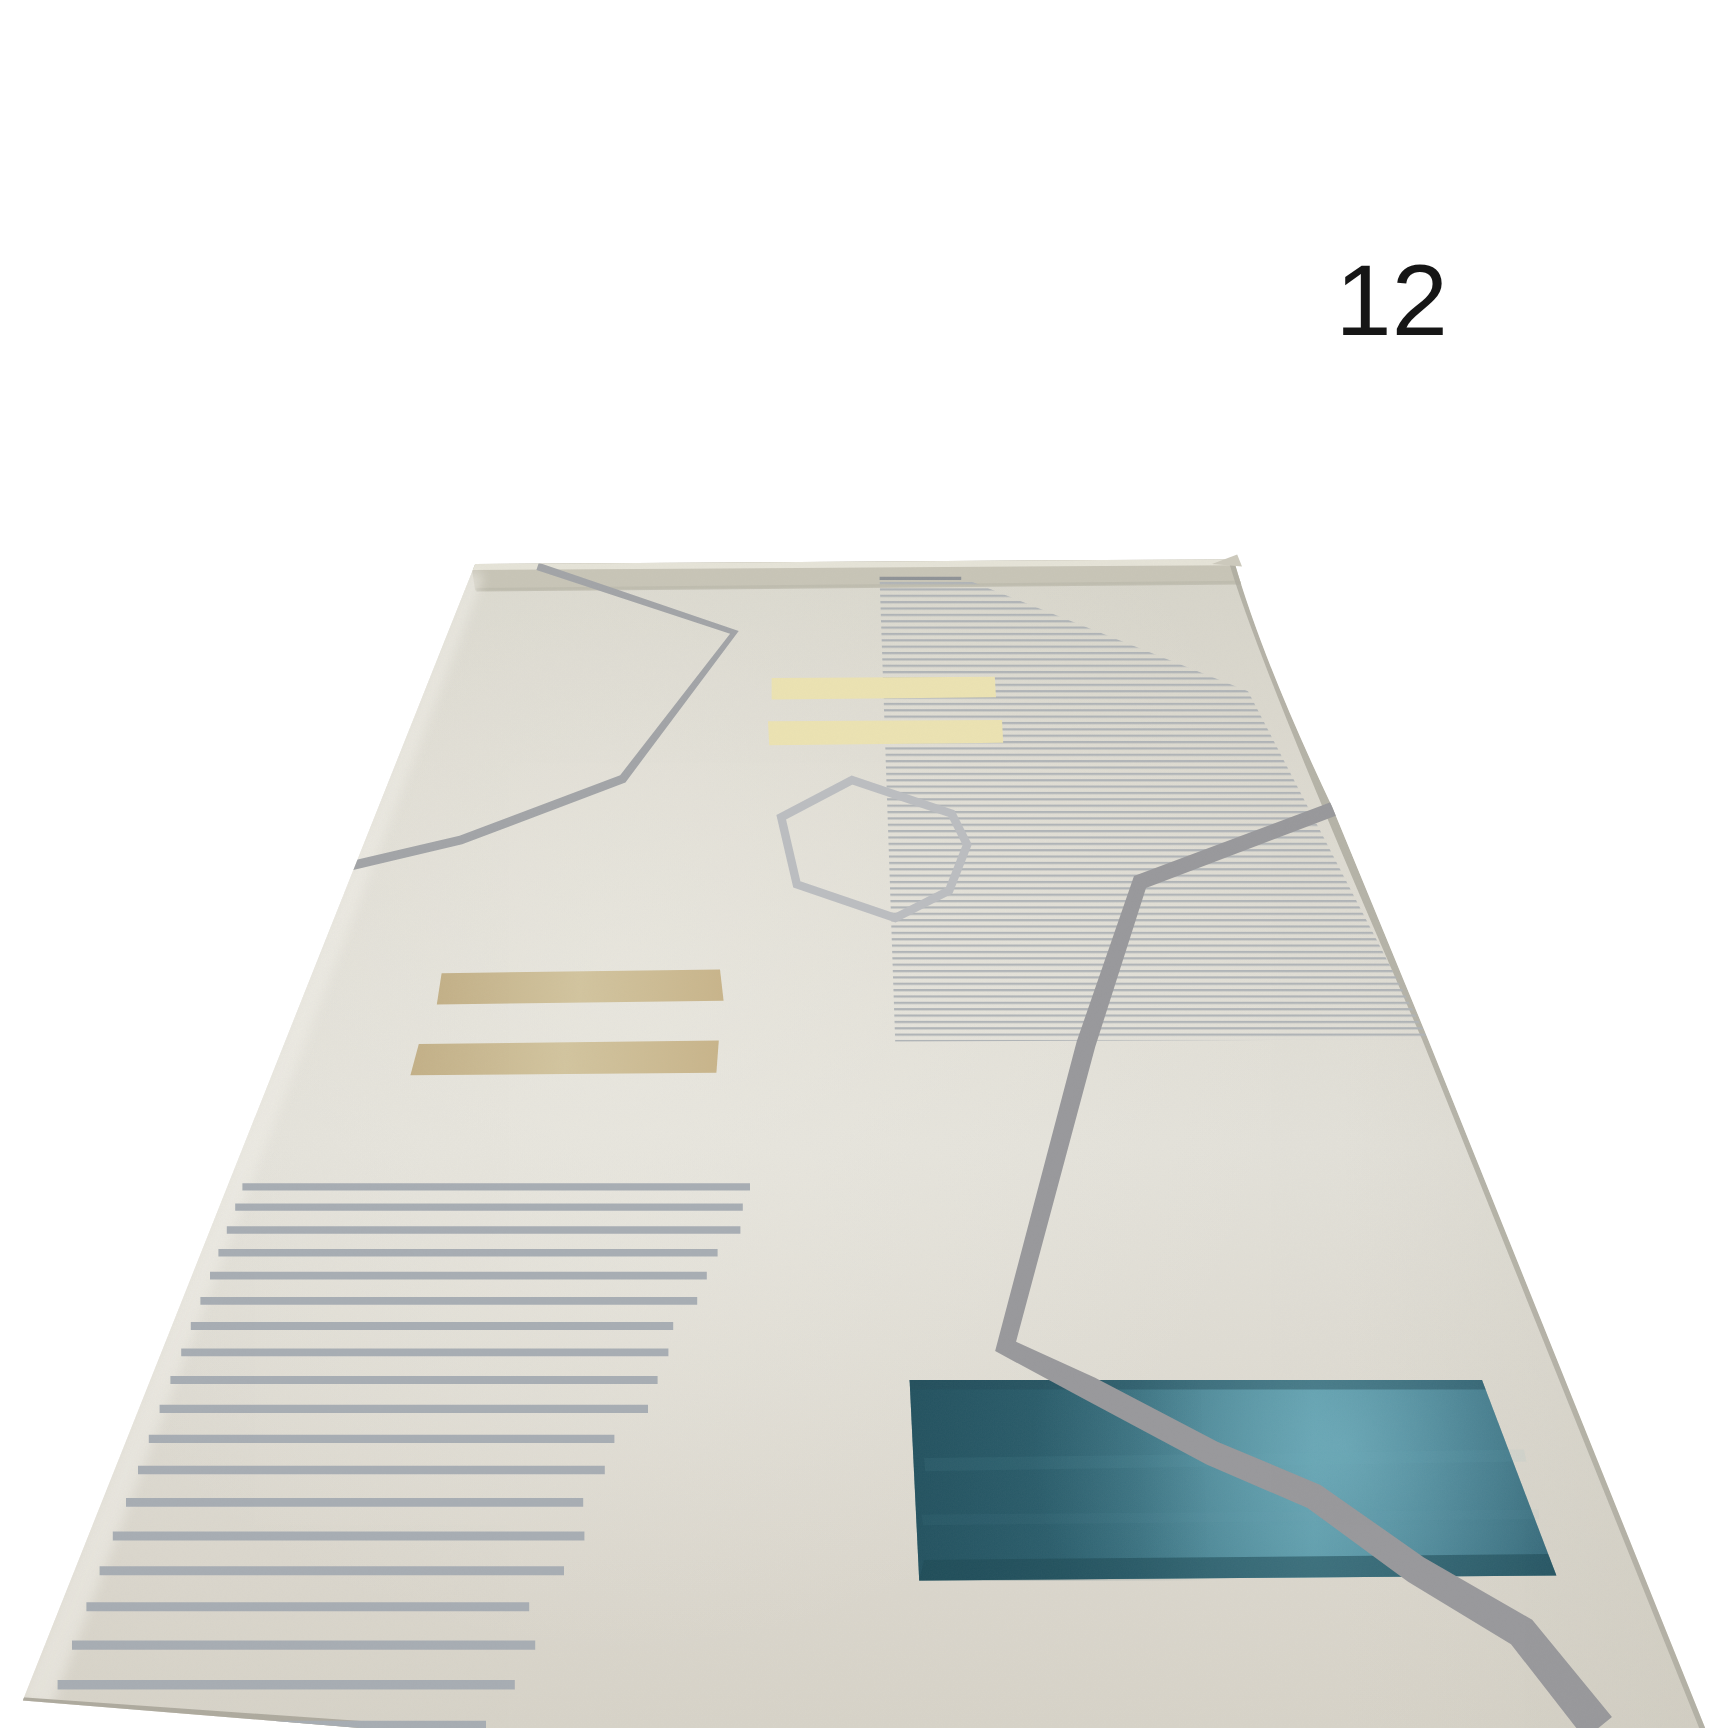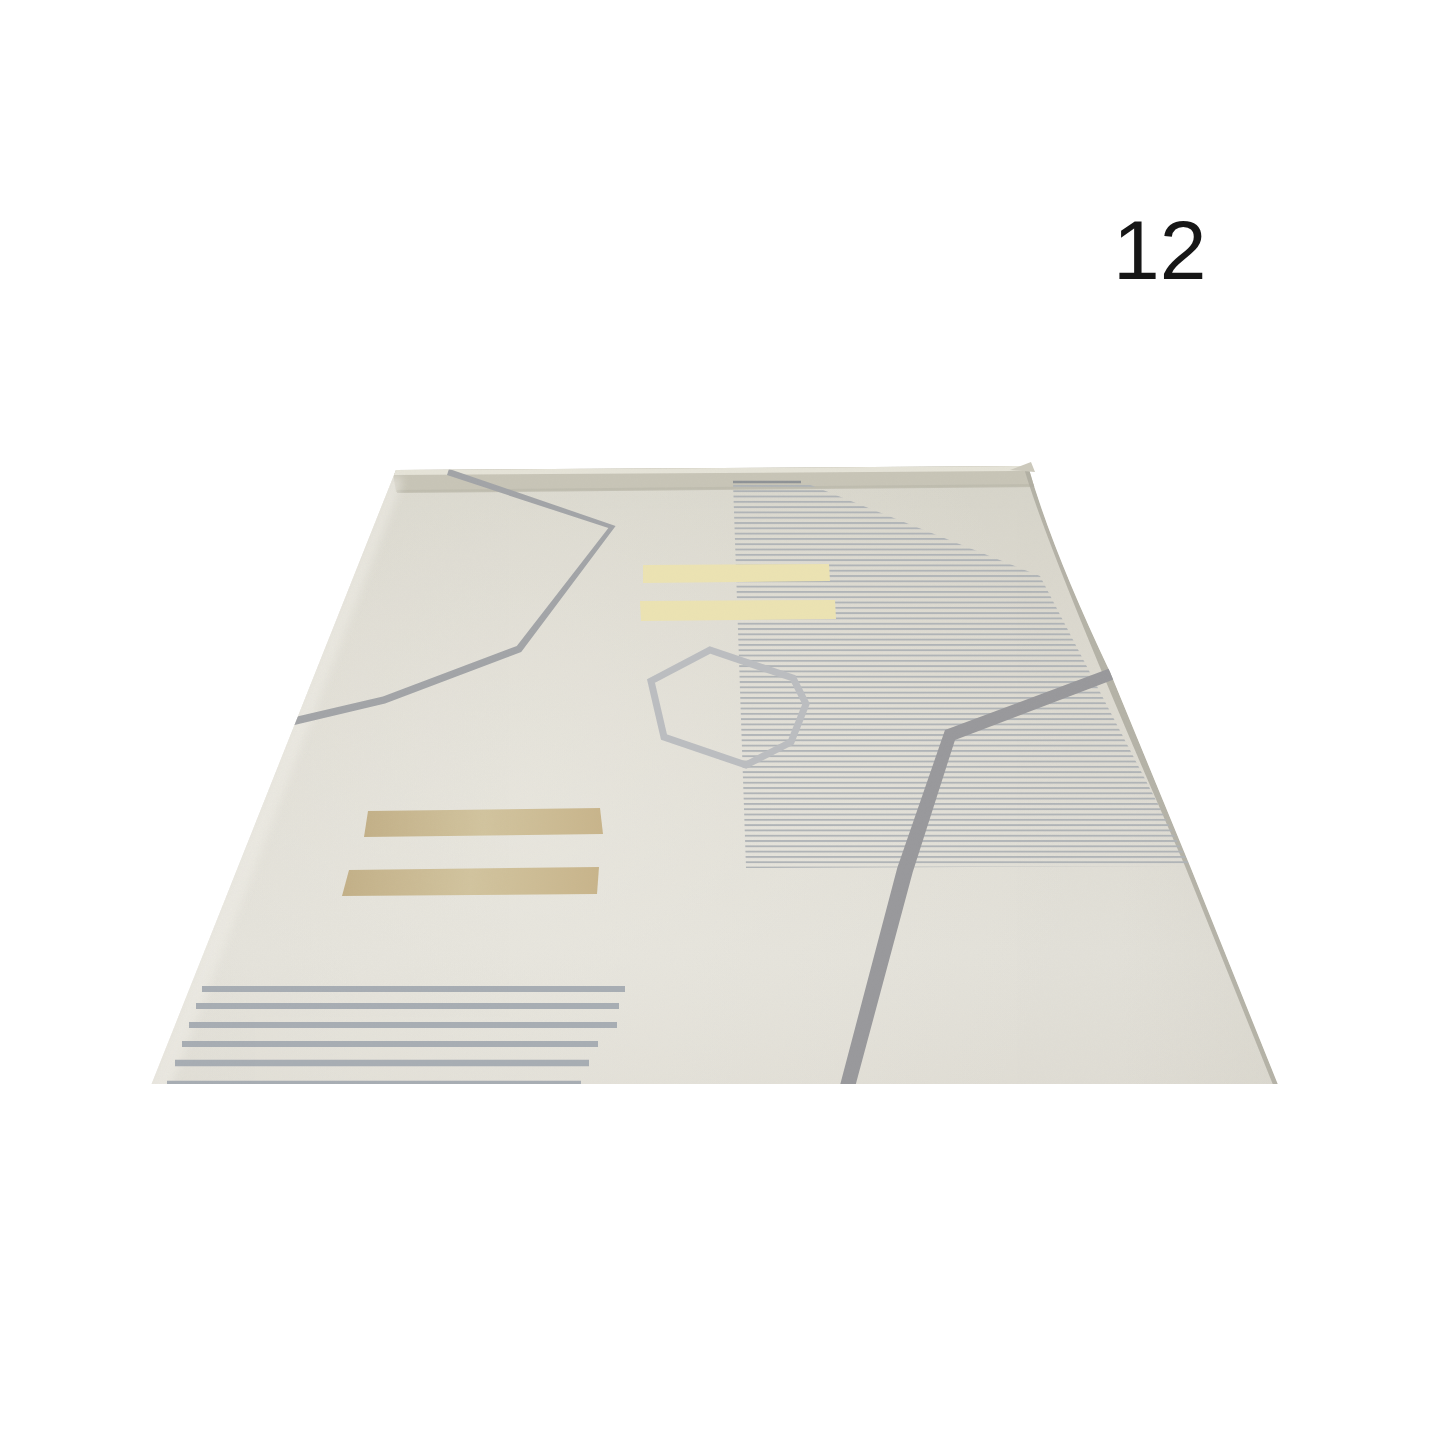--- a/index.html
+++ b/index.html
@@ -1,16 +1,16 @@
 <!DOCTYPE html>
 <html><head>
 <meta charset="utf-8">
 <style>
   html,body{margin:0;padding:0;background:#ffffff;}
-  .page{width:1440px;height:1084px;position:relative;background:#ffffff;overflow:hidden;
+  .page{width:1440px;height:1440px;position:relative;background:#ffffff;overflow:hidden;
         font-family:"Liberation Sans", sans-serif;}
 </style>
 </head>
 <body>
 <div class="page">
 <svg width="1440" height="1440" viewBox="0 0 1440 1440" xmlns="http://www.w3.org/2000/svg">
   <defs>
     <linearGradient id="fieldg" x1="0" y1="470" x2="0" y2="1440" gradientUnits="userSpaceOnUse">
       <stop offset="0" stop-color="#d7d5ca"></stop>
       <stop offset="0.16" stop-color="#dcd9cf"></stop>

